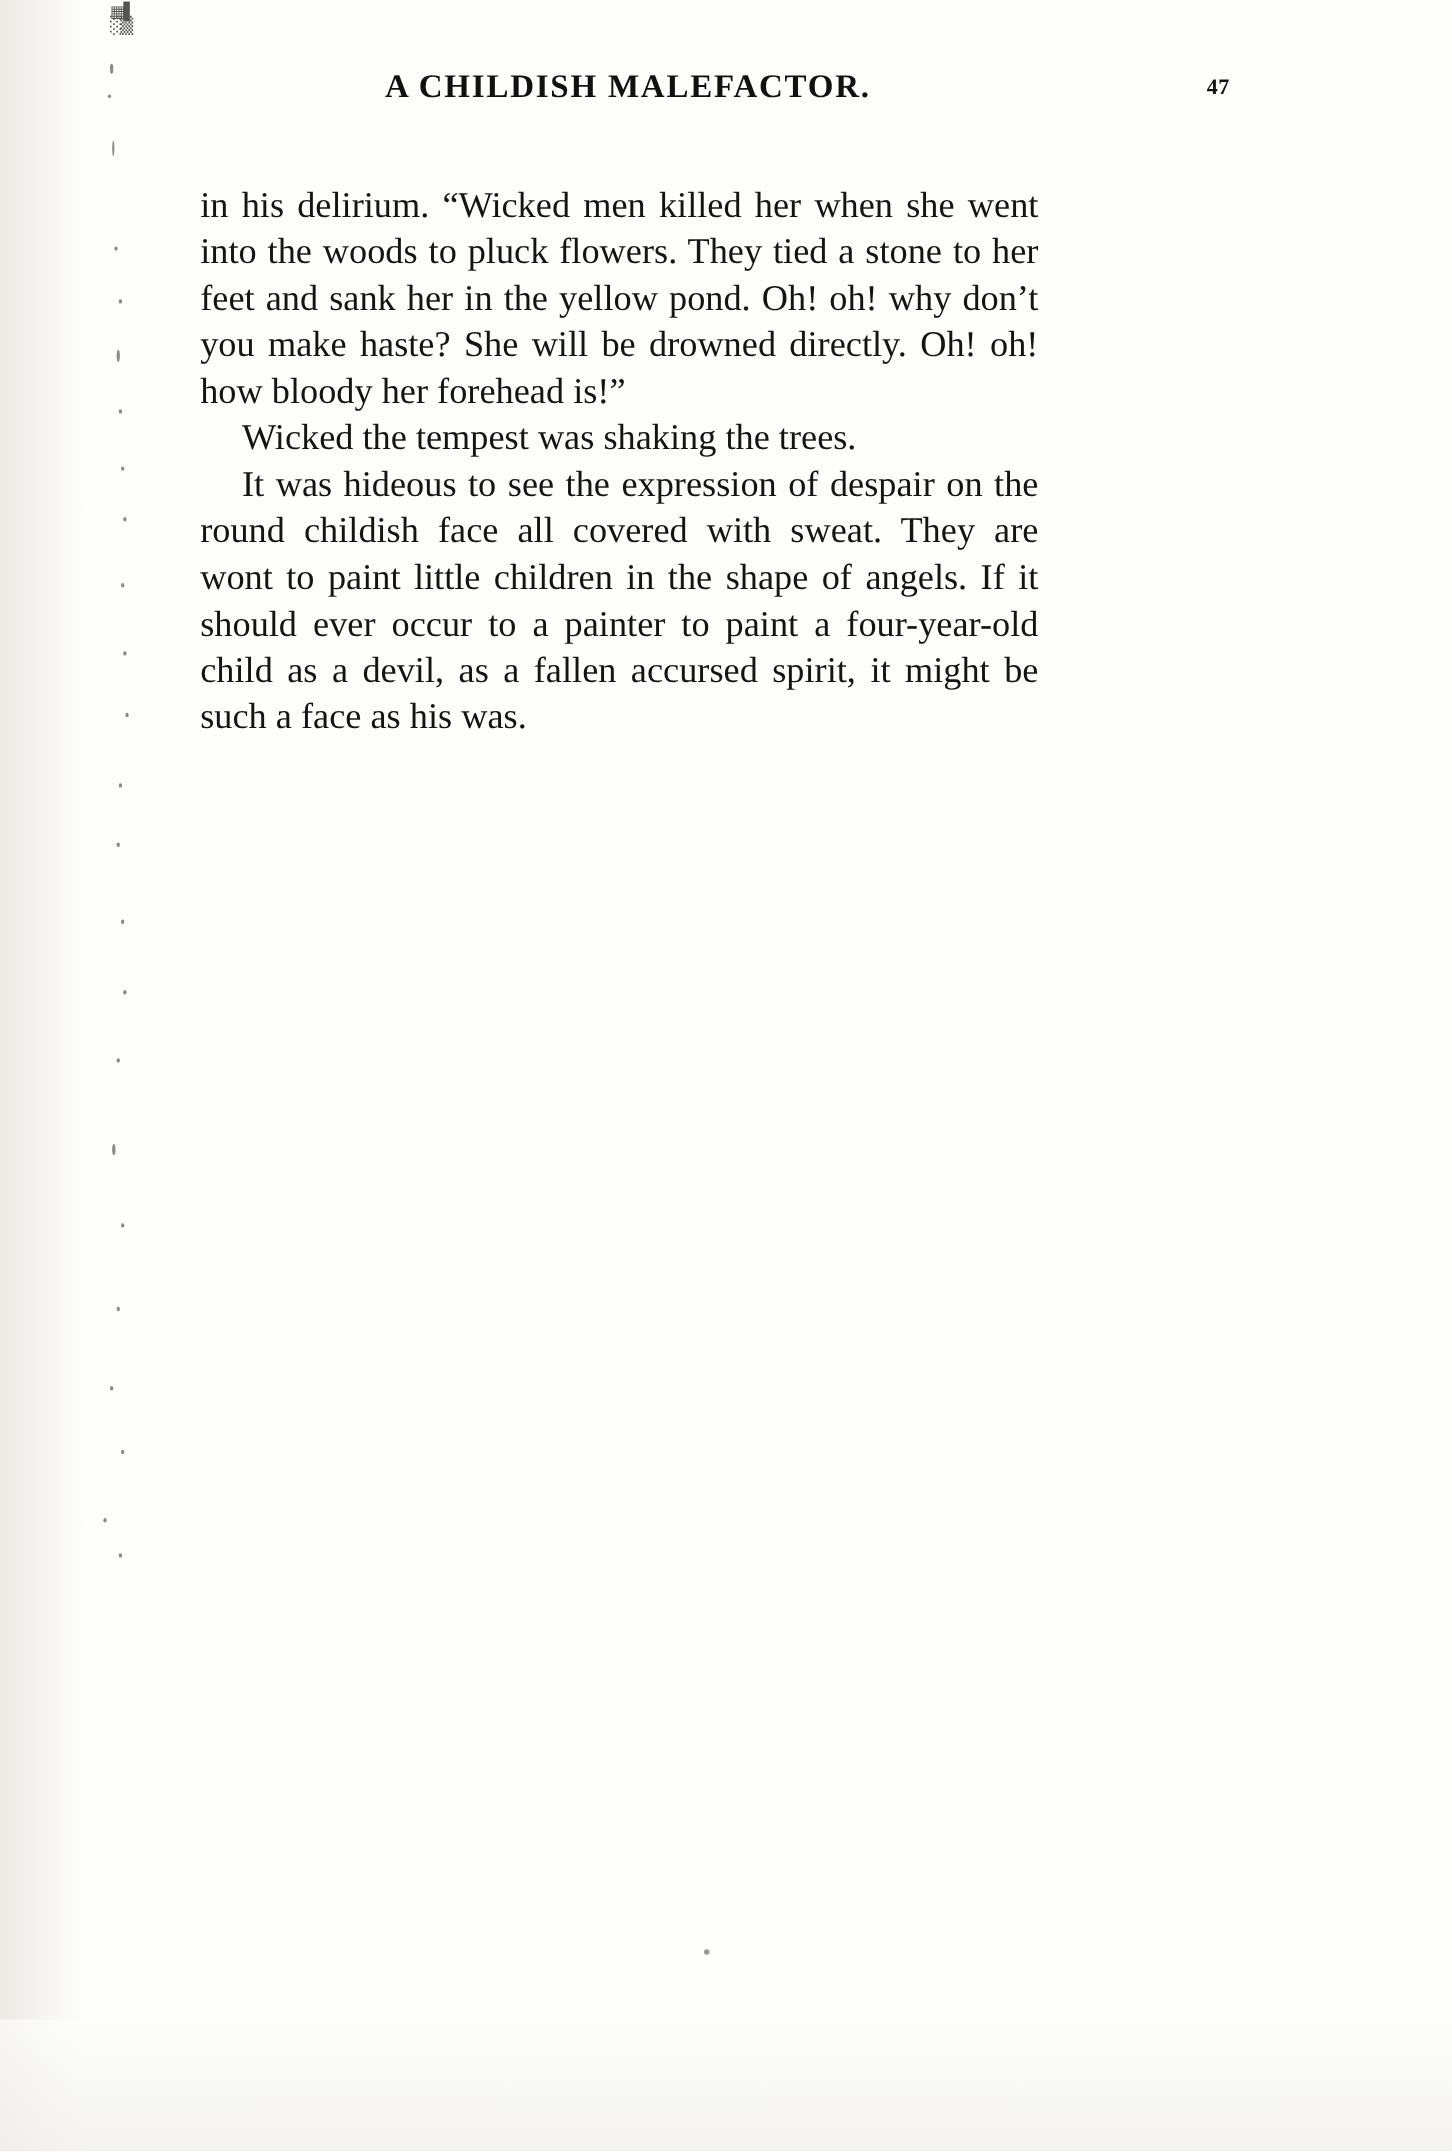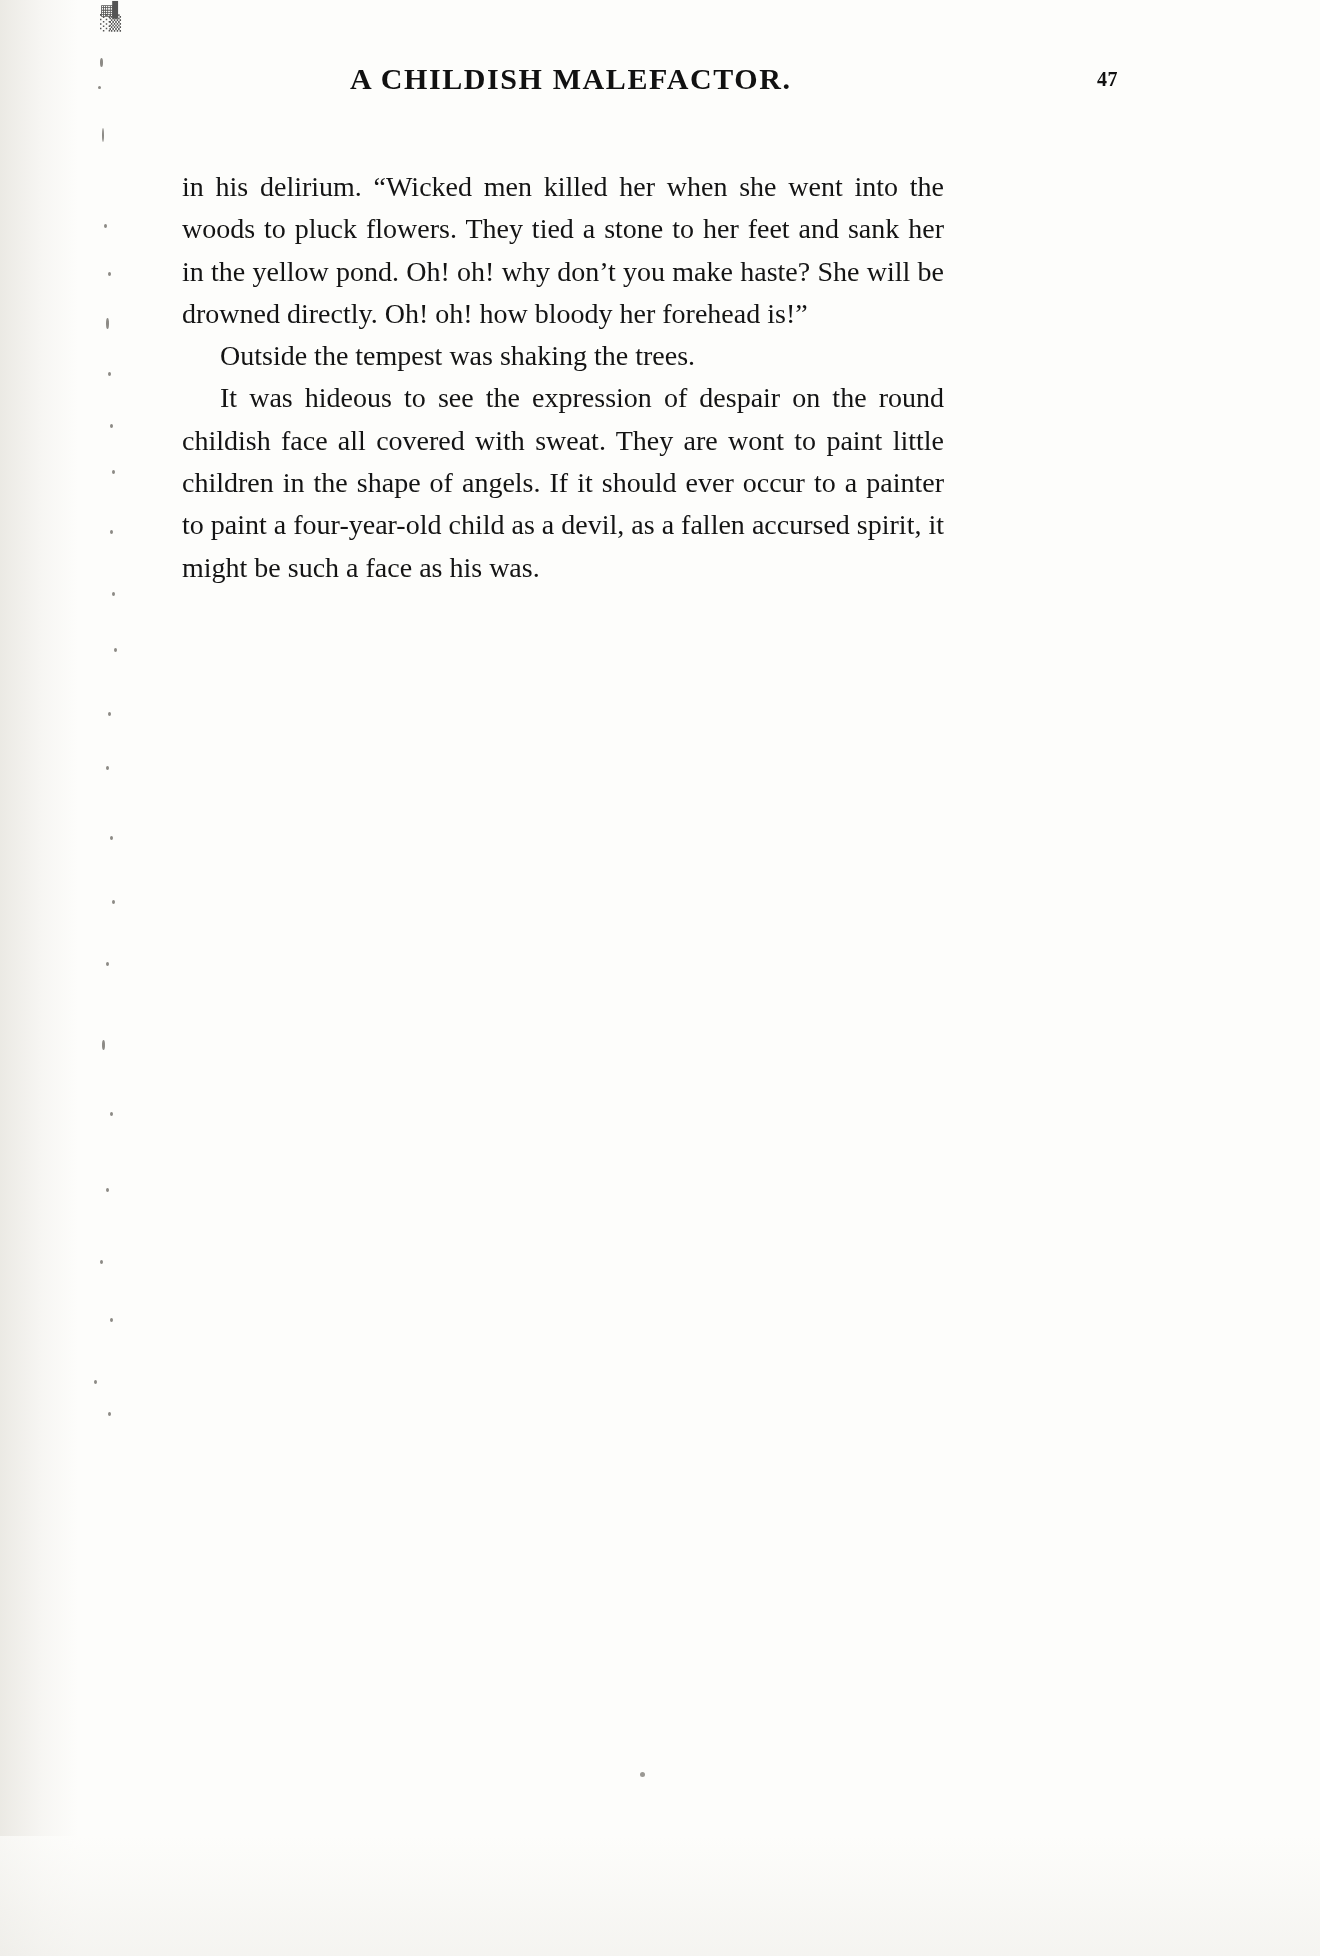--- a/index.html
+++ b/index.html
@@ -98,21 +98,21 @@
     font-size: 20px;
     font-weight: bold;
     letter-spacing: 0.5px;
   }
 
   .body-text {
     position: absolute;
     left: 182px;
     top: 166px;
     width: 762px;
-    font-size: 28px;
+    font-size: 33px;
     line-height: 42.3px;
     text-align: justify;
     text-justify: inter-word;
     color: #141414;
   }
   .body-text p {
     margin: 0;
     text-indent: 38px;
   }
   .body-text p.first {
@@ -169,19 +169,19 @@
     <span style="left:12px; top:1412px; width:3px; height:4px;"></span>
   </div>
 
   <div class="header">
     <div class="header-title">A CHILDISH MALEFACTOR.</div>
     <div class="header-page-number">47</div>
   </div>
 
   <div class="body-text">
     <p class="first">in his delirium. “Wicked men killed her when she went into the woods to pluck flowers. They tied a stone to her feet and sank her in the yellow pond. Oh! oh! why don’t you make haste? She will be drowned directly. Oh! oh! how bloody her forehead is!”</p>
-    <p>Outside the tempest was shaking the trees.</p>
+    <p>Wicked the tempest was shaking the trees.</p>
     <p>It was hideous to see the expression of despair on the round childish face all covered with sweat. They are wont to paint little children in the shape of angels. If it should ever occur to a painter to paint a four-year-old child as a devil, as a fallen accursed spirit, it might be such a face as his was.</p>
   </div>
 
   <div class="page-footer-dot"></div>
 
 </div>
 
 </body></html>

